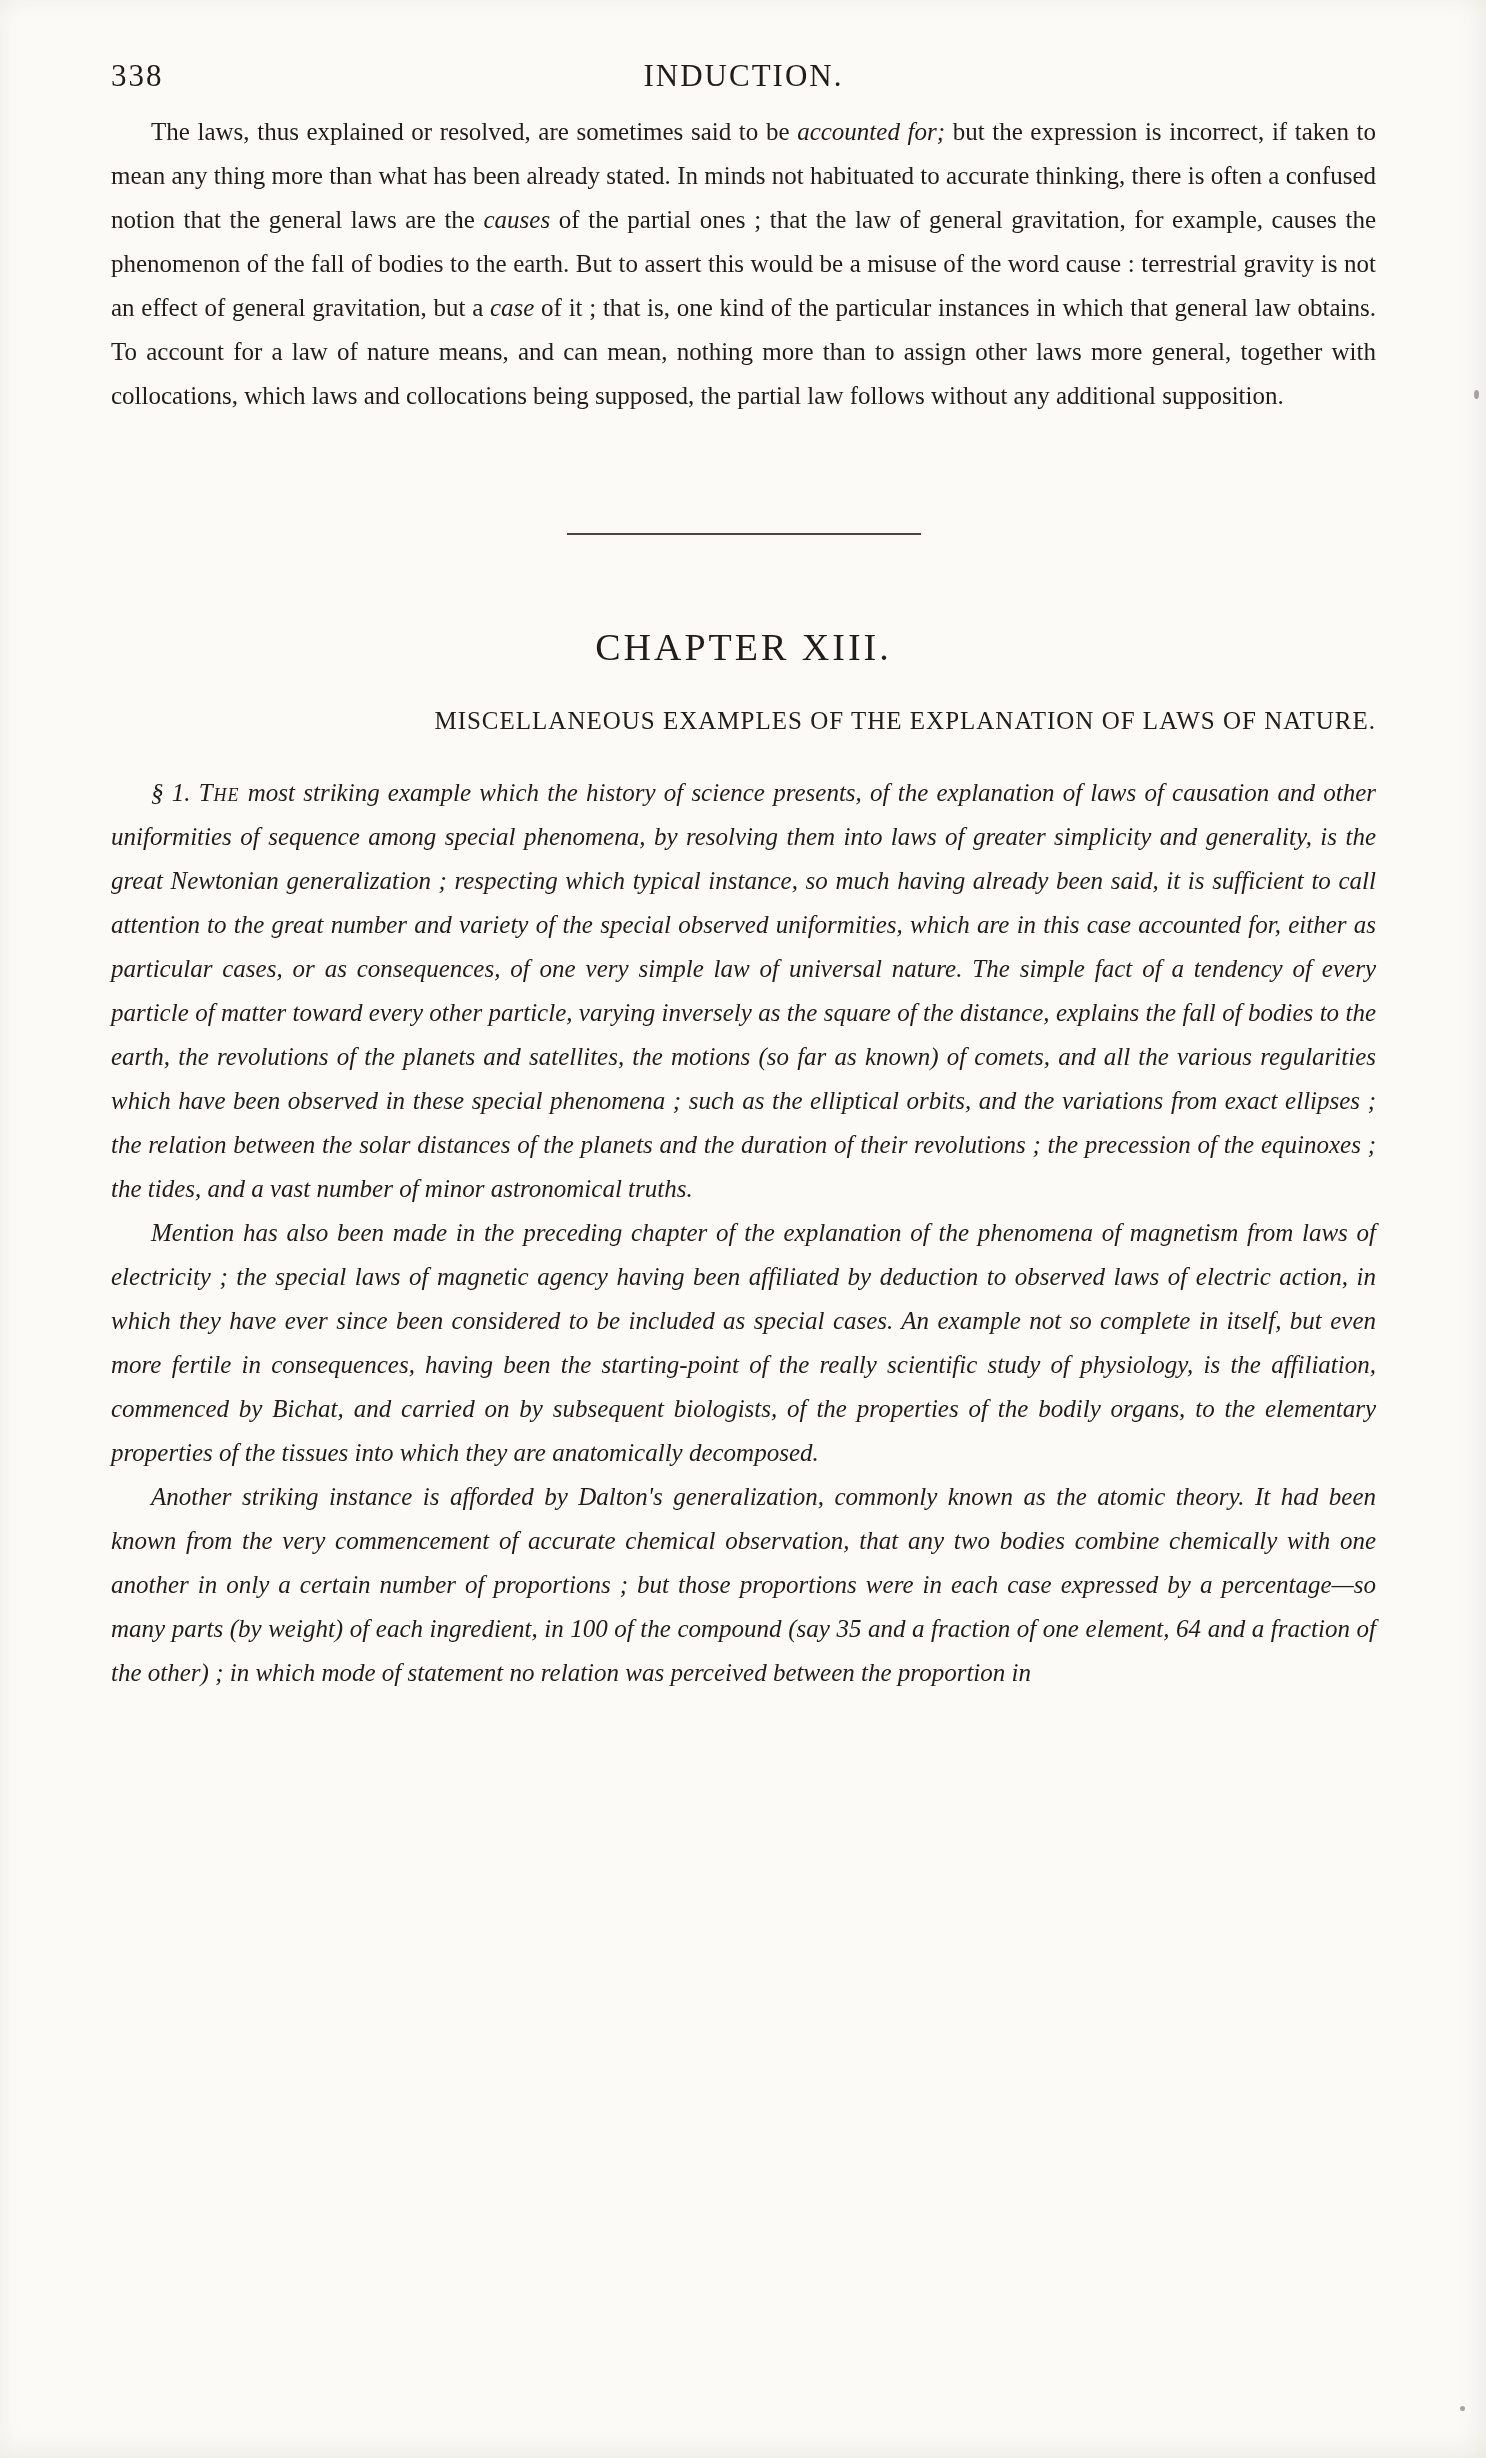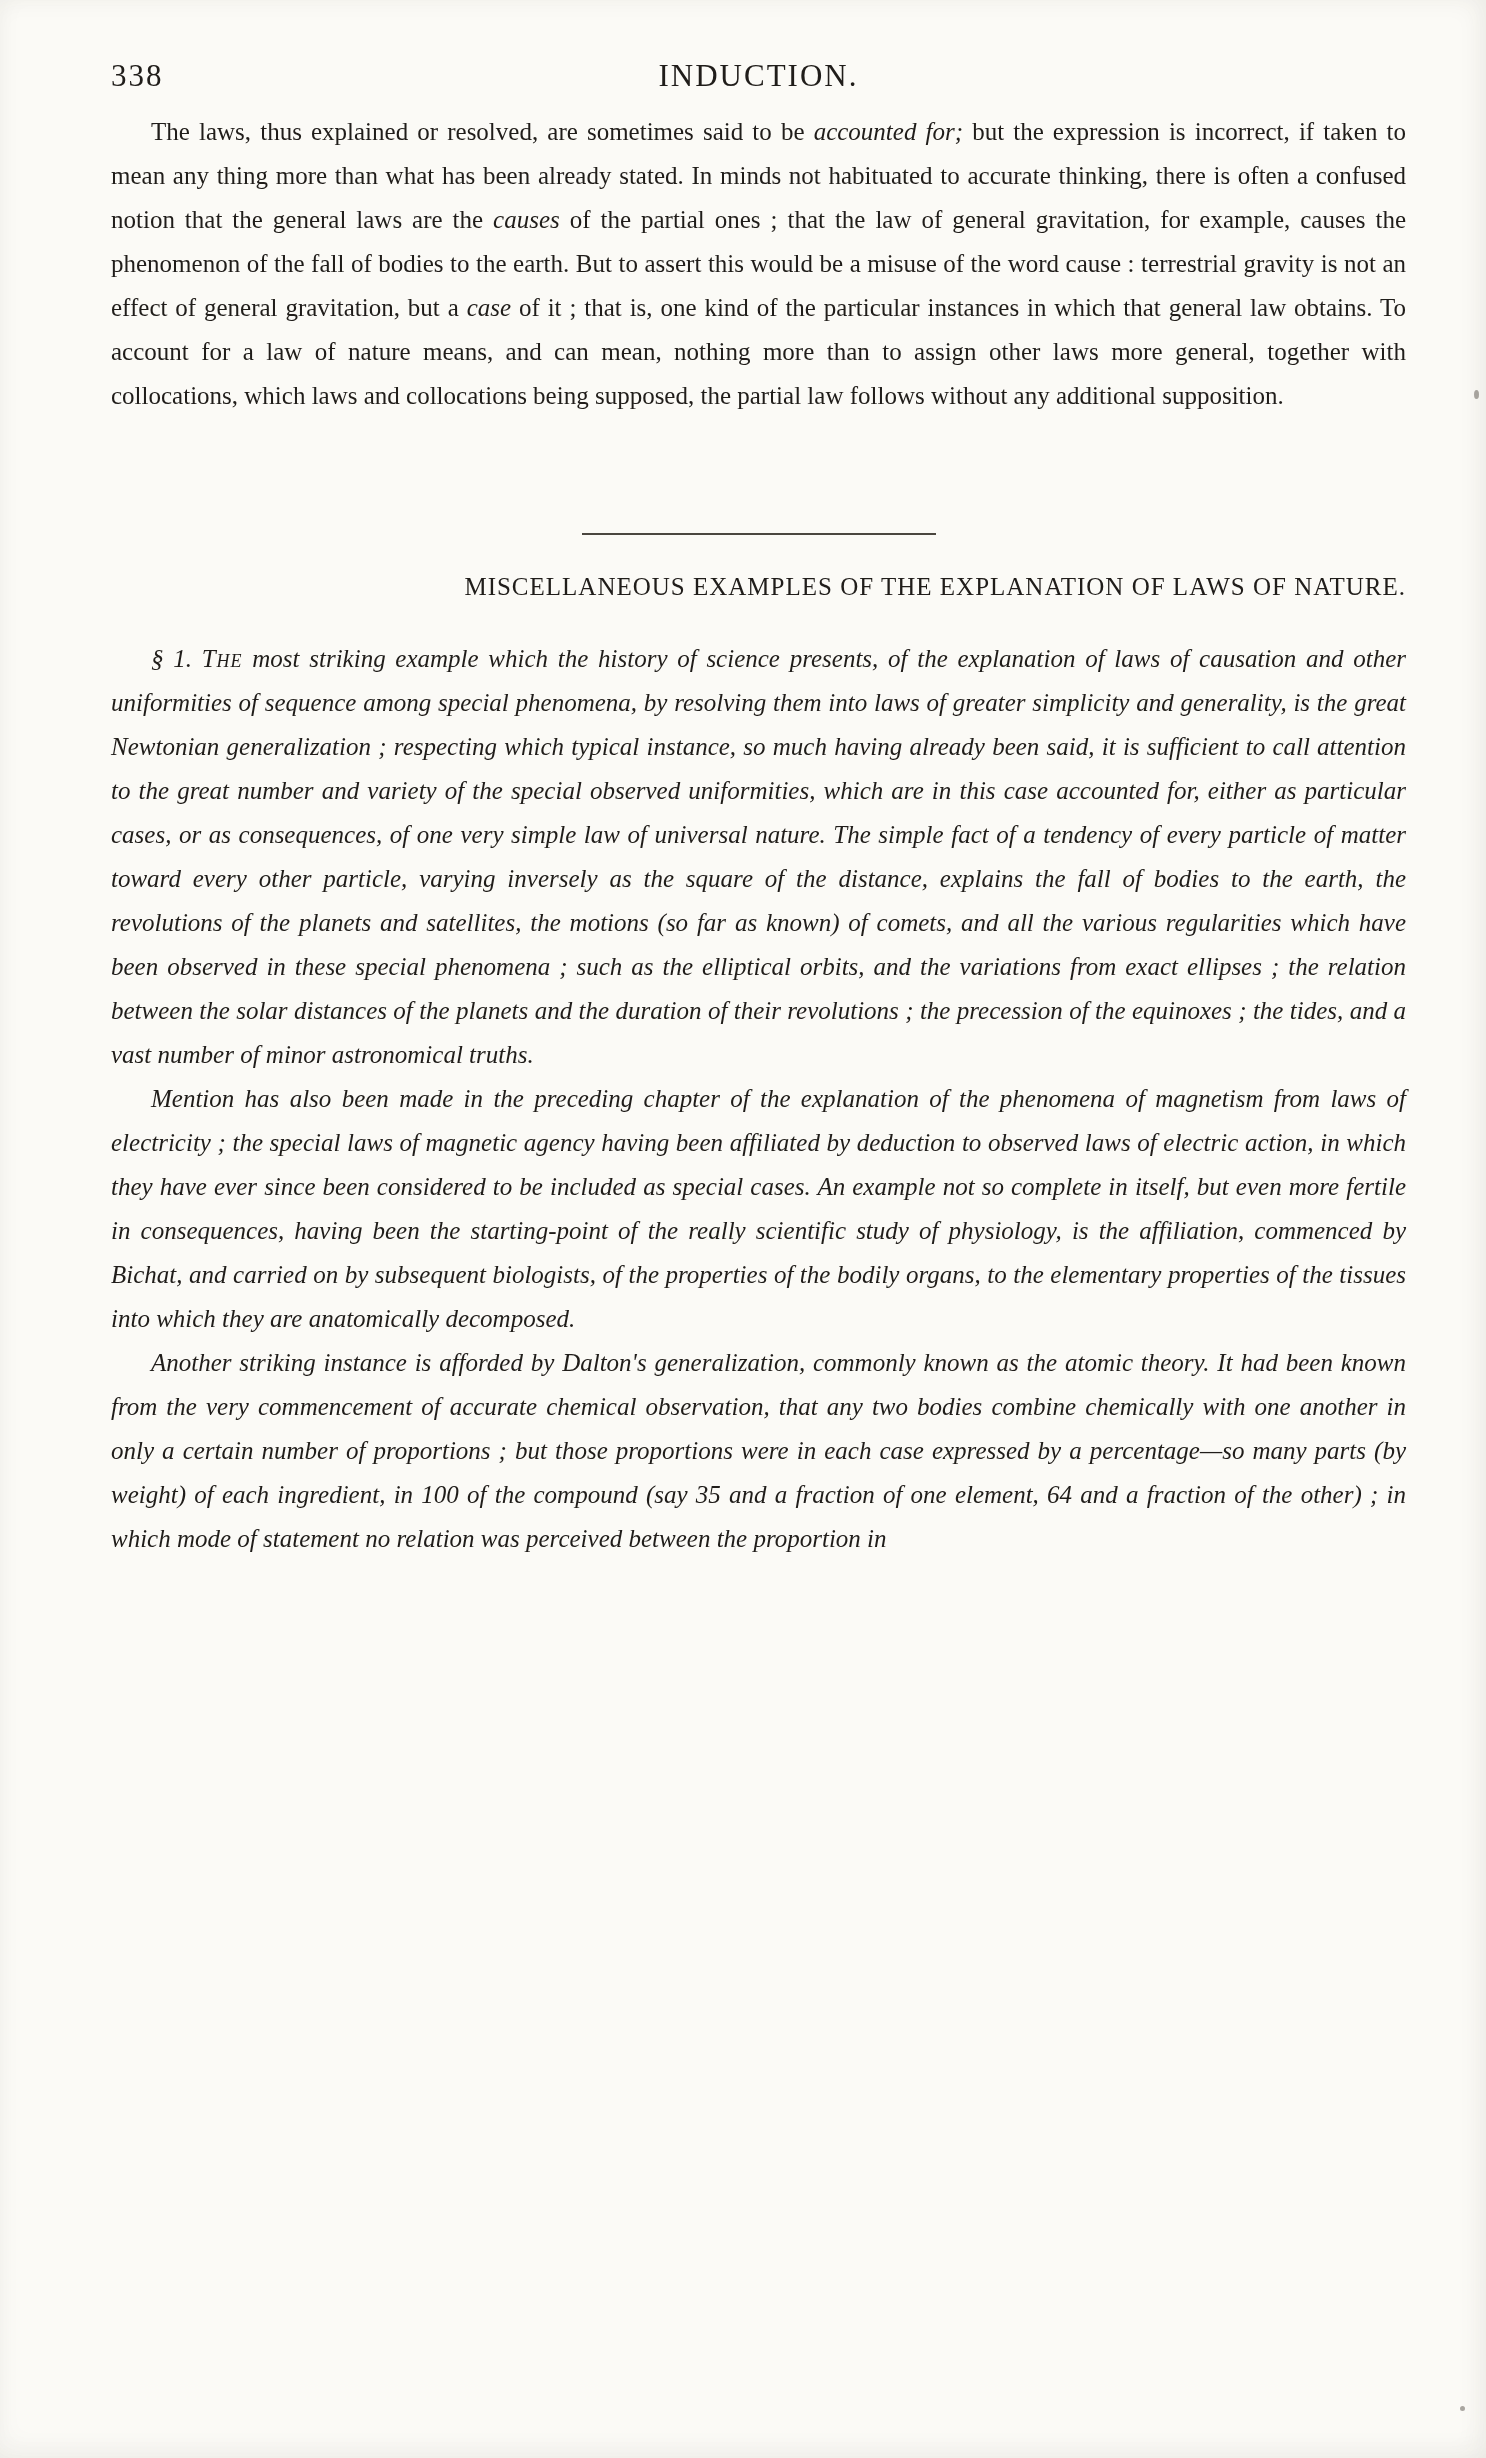--- a/index.html
+++ b/index.html
@@ -9,21 +9,21 @@
     background: #fbfaf6;
     color: #201d1a;
     font-family: "Liberation Serif", serif;
     position: relative;
     overflow: hidden;
   }
   .page {
     box-sizing: border-box;
     width: 1487px;
     height: 2459px;
-    padding: 58px 81px 0 111px;
+    padding: 58px 111px 0 111px;
     box-shadow: inset -8px 0 24px rgba(60,50,40,0.05), inset 0 -10px 26px rgba(60,50,40,0.04);
   }
   .running-header {
     display: grid;
     grid-template-columns: 1fr auto 1fr;
     align-items: baseline;
     font-size: 31px;
     margin-bottom: 16px;
   }
   .page-number { justify-self: start; letter-spacing: 2px; }
@@ -77,20 +77,21 @@
     <span class="running-title">INDUCTION.</span>
     <span></span>
   </header>
 
   <section class="body-text" id="intro-paragraphs">
       <p class="para"><span>The laws, thus explained or resolved, are sometimes said to be </span><span class="it">accounted for;</span><span> but the expression is incorrect, if taken to mean any thing more than what has been already stated. In minds not habituated to accurate thinking, there is often a confused notion that the general laws are the </span><span class="it">causes</span><span> of the partial ones ; that the law of general gravitation, for example, causes the phenomenon of the fall of bodies to the earth. But to assert this would be a misuse of the word cause : terrestrial gravity is not an effect of general gravitation, but a </span><span class="it">case</span><span> of it ; that is, one kind of the particular instances in which that general law obtains. To account for a law of nature means, and can mean, nothing more than to assign other laws more general, together with collocations, which laws and collocations being supposed, the partial law follows without any additional supposition.</span></p>
     </section>
 
   <div class="divider"></div>
 
+  <h1 class="chapter-title">CHAPTER XIII.</h1>
 
   <h2 class="chapter-subtitle">MISCELLANEOUS EXAMPLES OF THE EXPLANATION OF LAWS OF NATURE.</h2>
 
   <section class="body-text" id="chapter-paragraphs">
       <p class="para"><span>§ 1. </span><span class="sc">The</span><span> most striking example which the history of science presents, of the explanation of laws of causation and other uniformities of sequence among special phenomena, by resolving them into laws of greater simplicity and generality, is the great Newtonian generalization ; respecting which typical instance, so much having already been said, it is sufficient to call attention to the great number and variety of the special observed uniformities, which are in this case accounted for, either as particular cases, or as consequences, of one very simple law of universal nature. The simple fact of a tendency of every particle of matter toward every other particle, varying inversely as the square of the distance, explains the fall of bodies to the earth, the revolutions of the planets and satellites, the motions (so far as known) of comets, and all the various regularities which have been observed in these special phenomena ; such as the elliptical orbits, and the variations from exact ellipses ; the relation between the solar distances of the planets and the duration of their revolutions ; the precession of the equinoxes ; the tides, and a vast number of minor astronomical truths.</span></p>
       <p class="para"><span>Mention has also been made in the preceding chapter of the explanation of the phenomena of magnetism from laws of electricity ; the special laws of magnetic agency having been affiliated by deduction to observed laws of electric action, in which they have ever since been considered to be included as special cases. An example not so complete in itself, but even more fertile in consequences, having been the starting-point of the really scientific study of physiology, is the affiliation, commenced by Bichat, and carried on by subsequent biologists, of the properties of the bodily organs, to the elementary properties of the tissues into which they are anatomically decomposed.</span></p>
       <p class="para"><span>Another striking instance is afforded by Dalton's generalization, commonly known as the atomic theory. It had been known from the very commencement of accurate chemical observation, that any two bodies combine chemically with one another in only a certain number of proportions ; but those proportions were in each case expressed by a percentage—so many parts (by weight) of each ingredient, in 100 of the compound (say 35 and a fraction of one element, 64 and a fraction of the other) ; in which mode of statement no relation was perceived between the proportion in</span></p>
     </section>
 
 </div>

